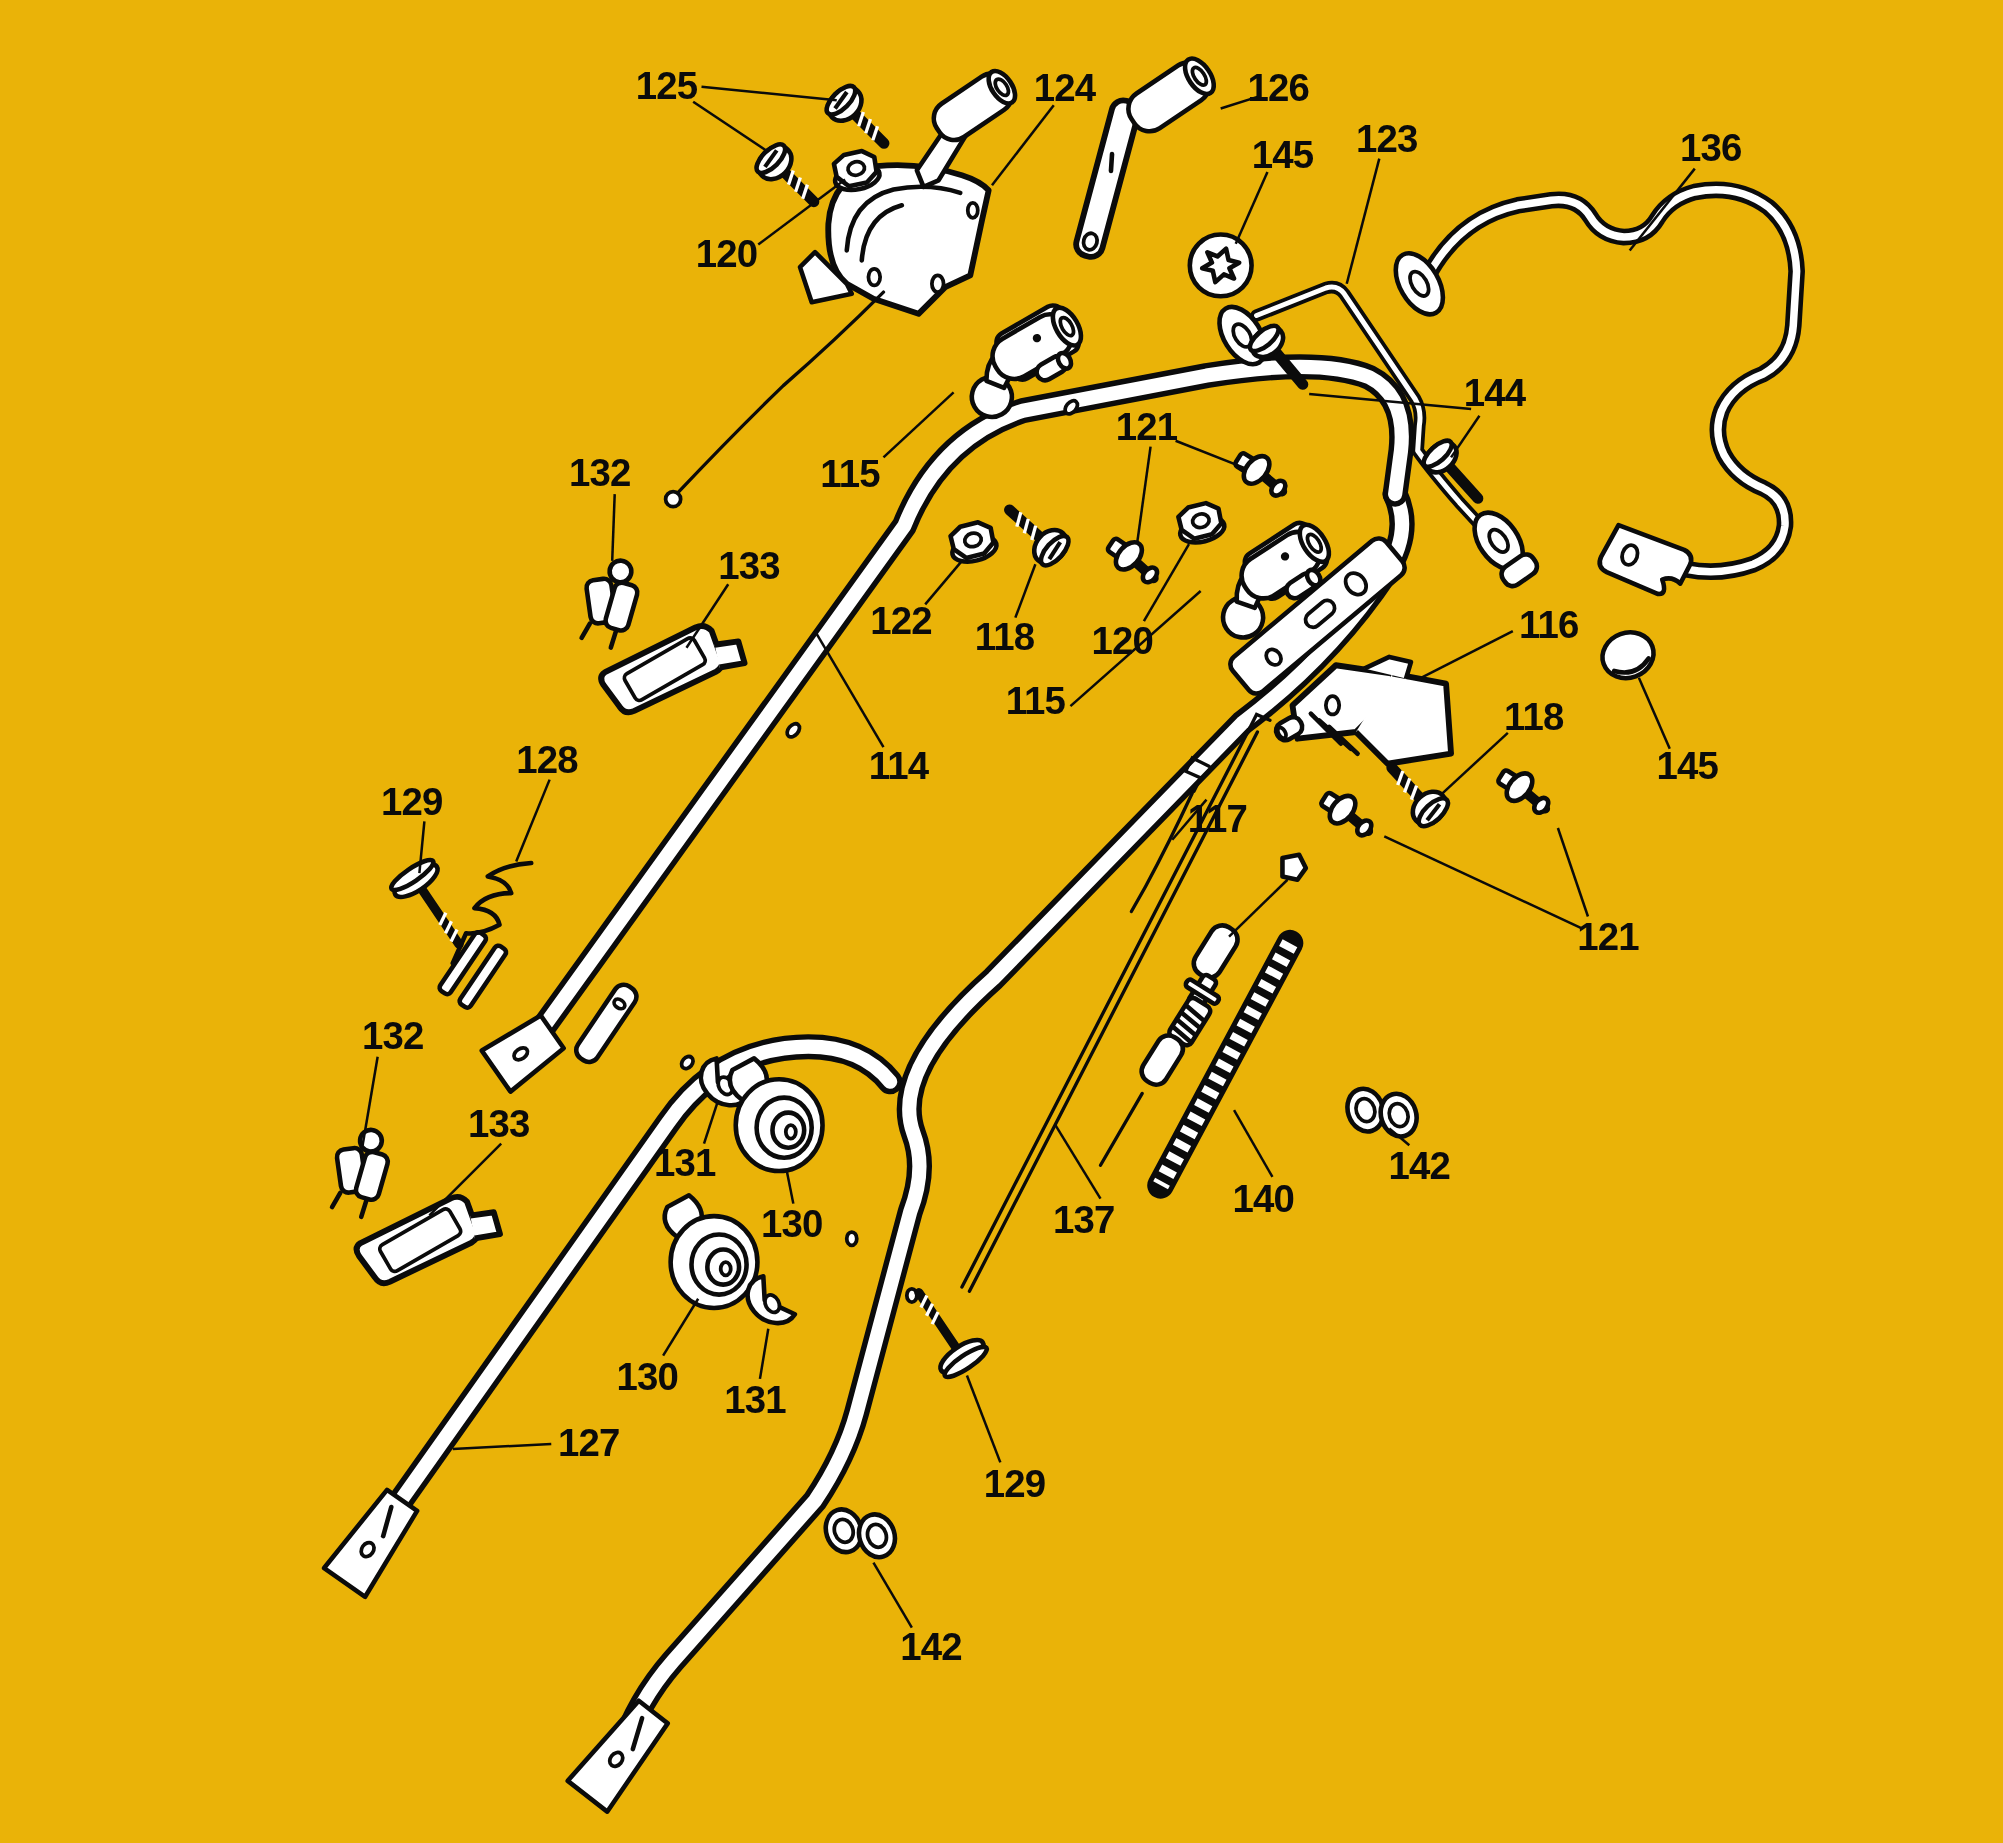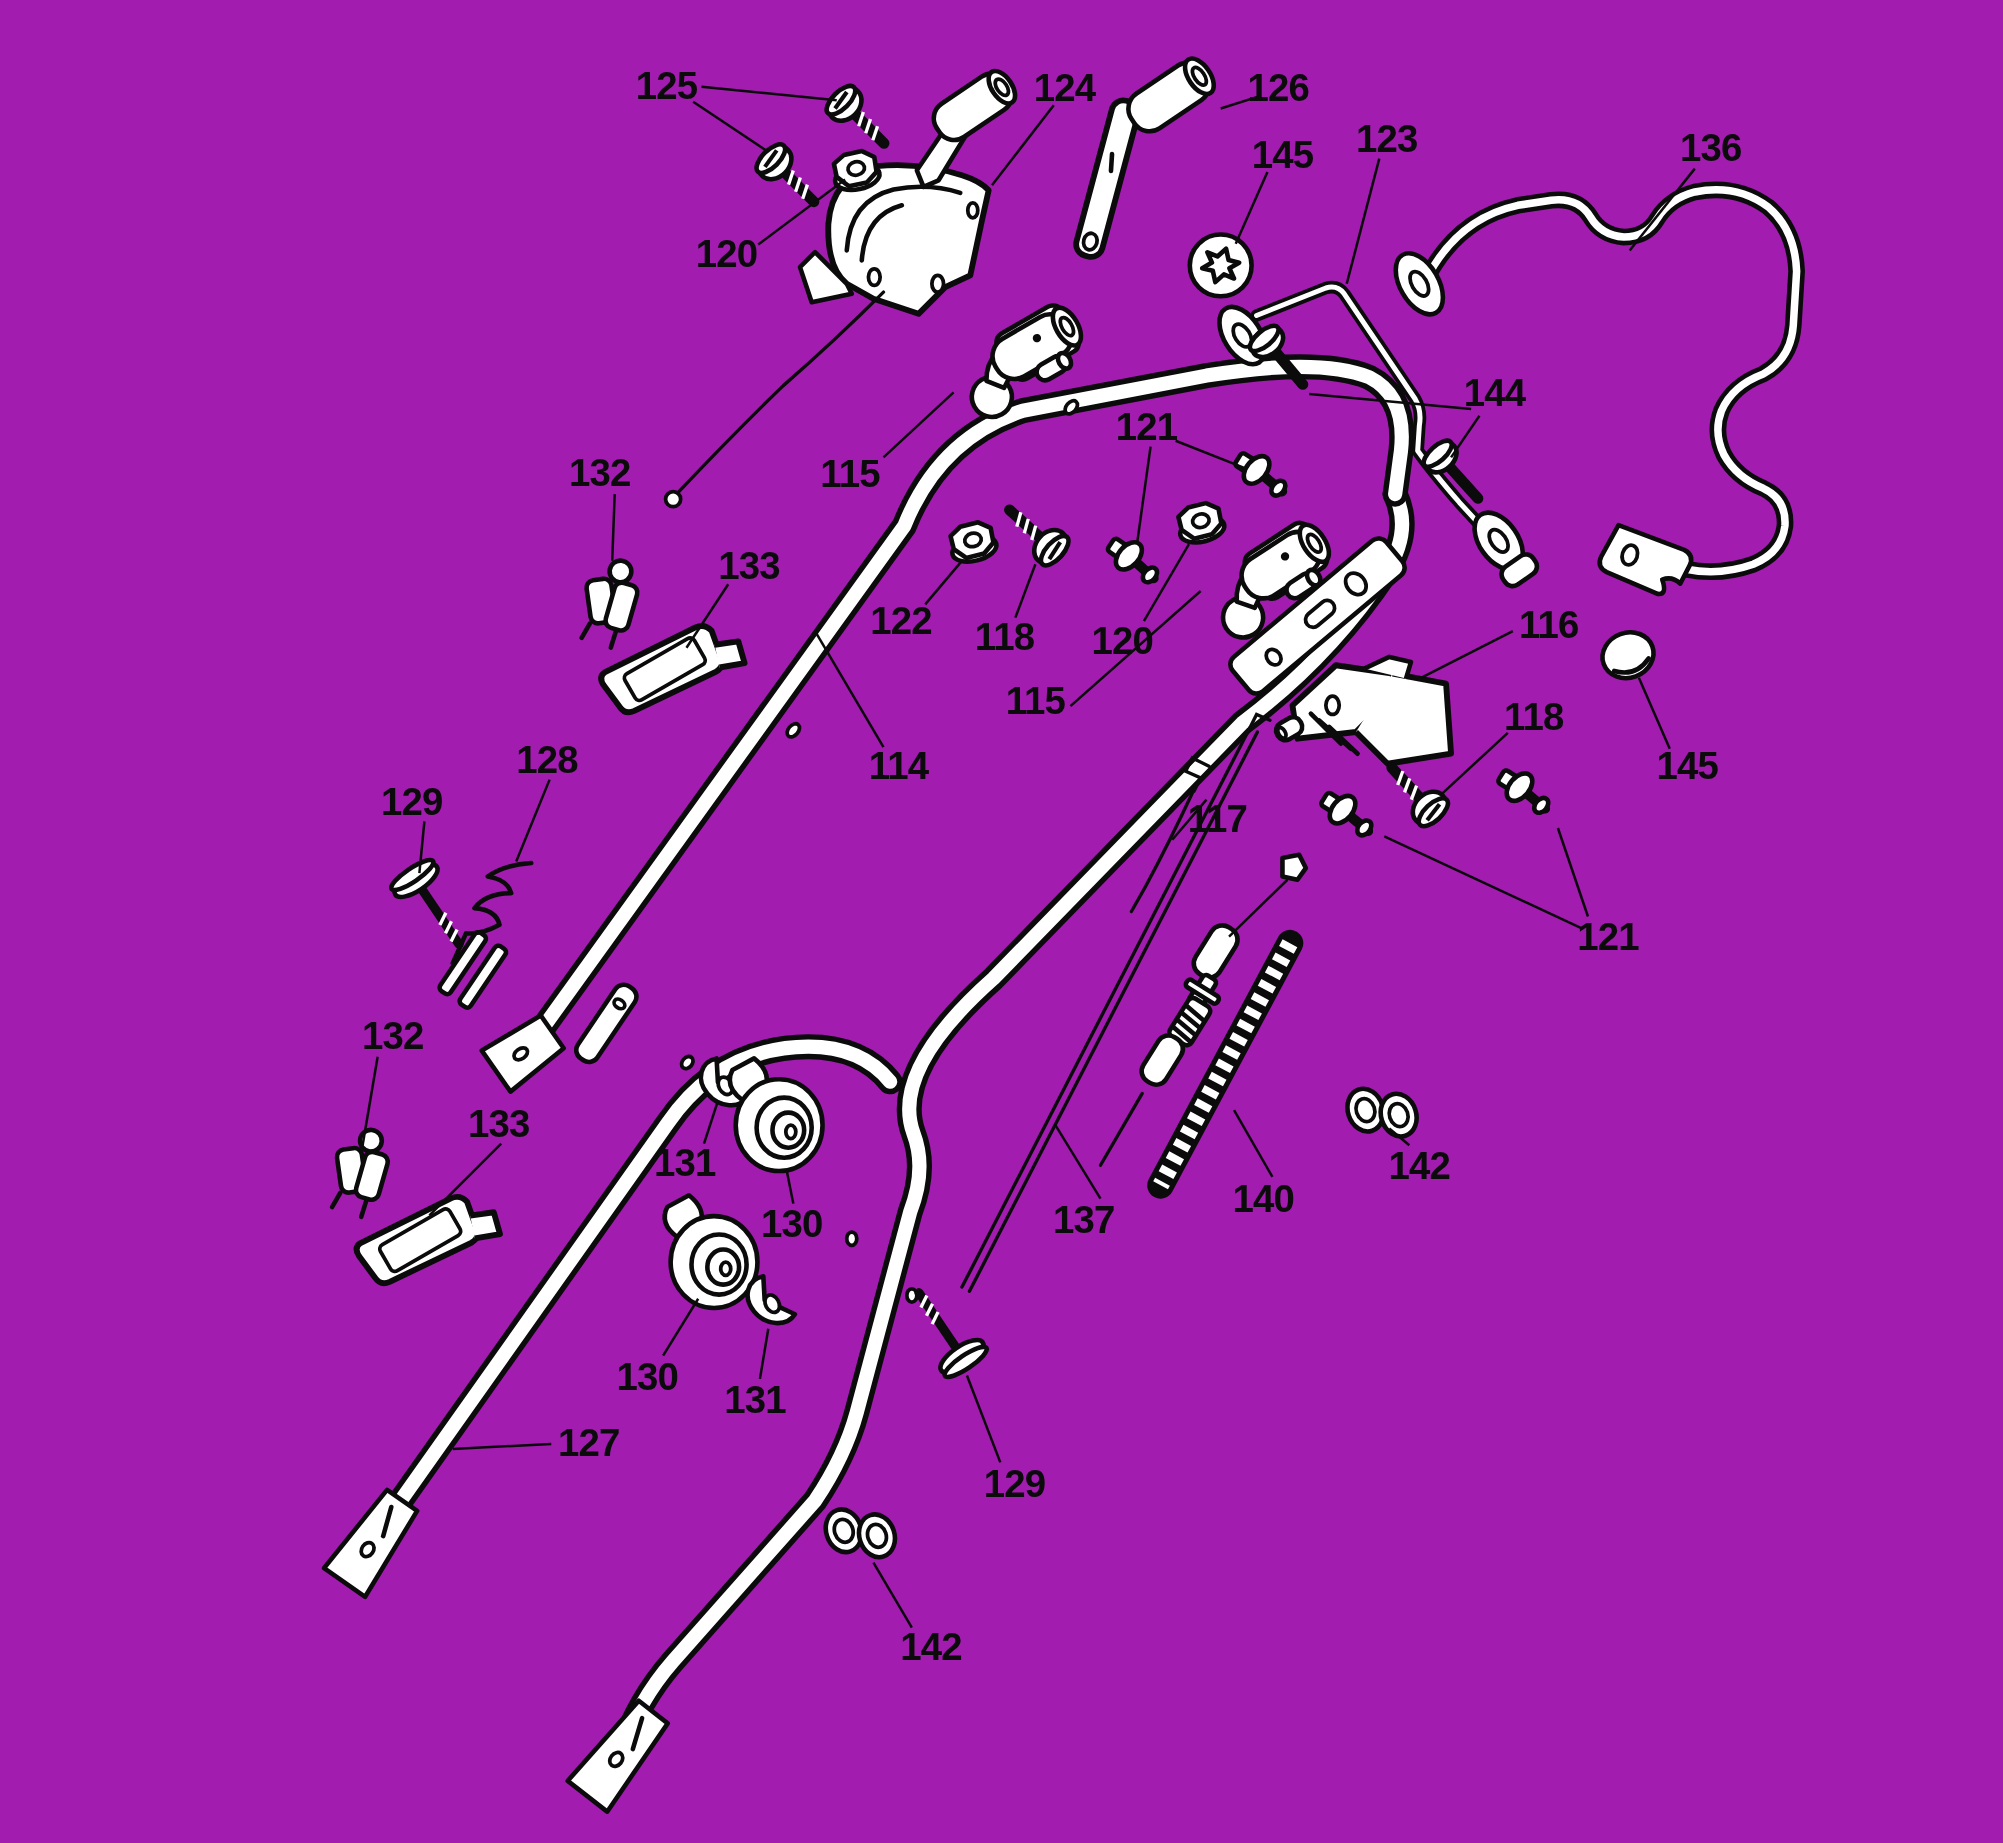--- a/index.html
+++ b/index.html
@@ -1,16 +1,16 @@
 <!DOCTYPE html>
 <html style="font-size:13.4px"><head>
 <meta charset="utf-8">
 <style>
   html,body{margin:0;padding:0;background:#fff;}
-  .stage{position:relative;width:2004px;height:1843px;background:#a21caf;overflow:hidden;}
+  .stage{position:relative;width:2004px;height:1843px;background:#eab308;overflow:hidden;}
   svg{display:block;width:100%;height:100%;}
   
   .t1{fill:none;stroke:#0b0b0b;stroke-width:30;stroke-linecap:round;stroke-linejoin:round;}
   .t2{fill:none;stroke:#ffffff;stroke-width:17;stroke-linecap:round;stroke-linejoin:round;}
   
   .w1{fill:none;stroke:#0b0b0b;stroke-width:20;stroke-linecap:round;stroke-linejoin:round;}
   .w2{fill:none;stroke:#ffffff;stroke-width:9;stroke-linecap:round;stroke-linejoin:round;}
   .v1{fill:none;stroke:#0b0b0b;stroke-width:15;stroke-linecap:round;stroke-linejoin:round;}
   .v2{fill:none;stroke:#ffffff;stroke-width:6;stroke-linecap:round;stroke-linejoin:round;}
   

